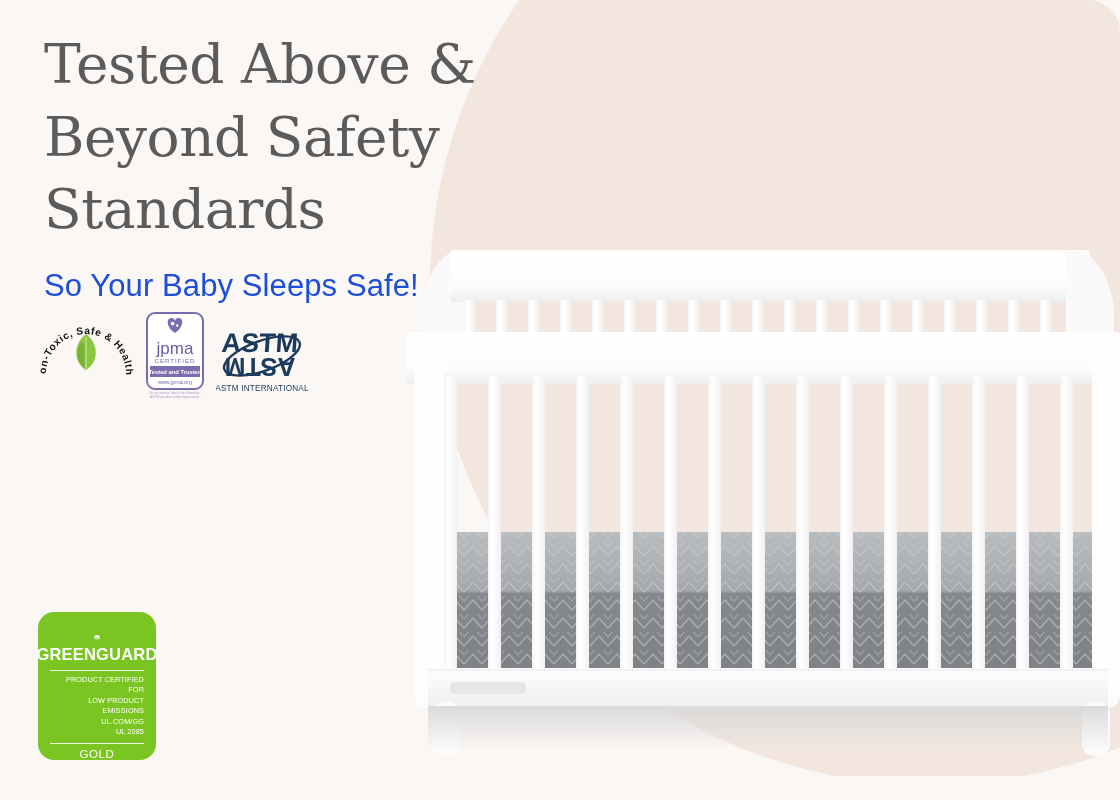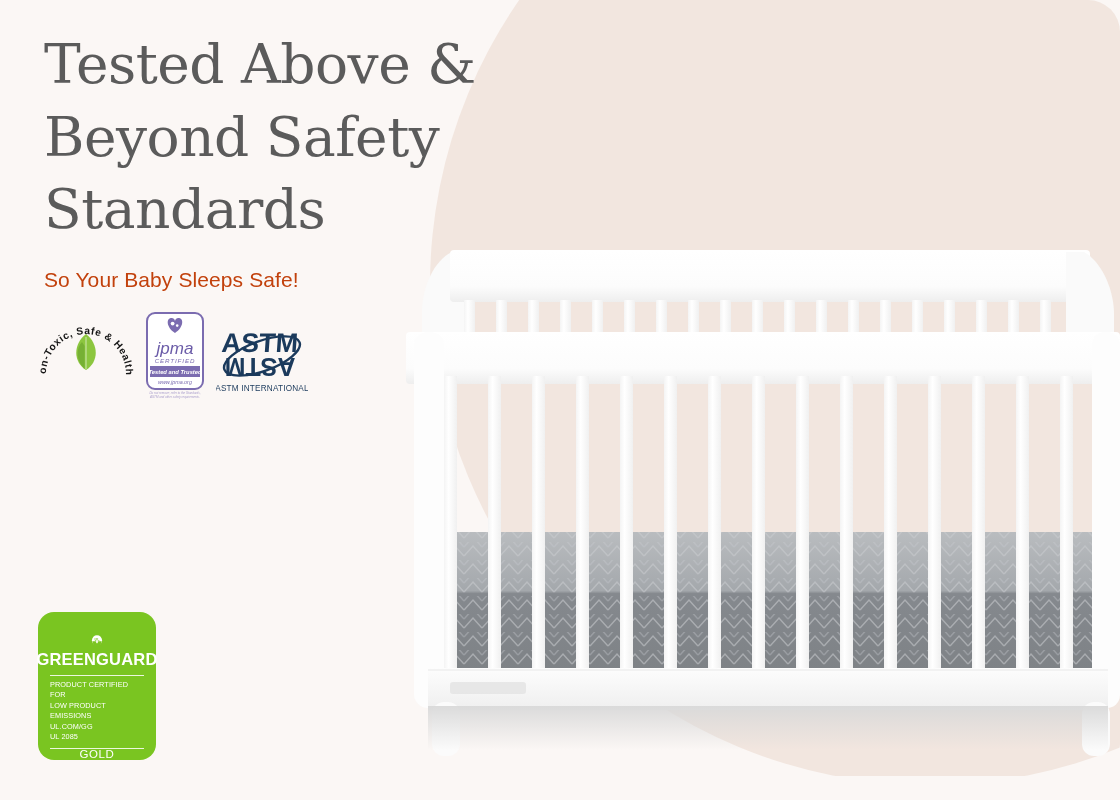--- a/index.html
+++ b/index.html
@@ -49,23 +49,23 @@
     font-size: 55px;
     line-height: 1.32;
     letter-spacing: -0.5px;
     color: #5b5b5b;
     margin: 0;
     white-space: pre-line;
   }
   .subhead {
     font-family: "Liberation Sans", sans-serif;
     font-weight: 400;
-    font-size: 21px;
+    font-size: 31px;
     letter-spacing: 0.1px;
-    color: #c2410c;
+    color: #1d4ed8;
     margin: 22px 0 0 0;
   }
 
   
   .badge-row {
     position: absolute;
     left: 36px;
     top: 312px;
     display: flex;
     align-items: flex-start;
@@ -78,21 +78,20 @@
     position: relative;
     width: 100px;
     height: 86px;
   }
   .badge-nontoxic svg { display: block; }
 
   
   .badge-jpma {
     width: 58px;
     height: 90px;
-    font-style: italic;
   }
   .badge-jpma svg { display: block; }
 
   
   .badge-astm {
     width: 92px;
     height: 84px;
     margin-left: 2px;
   }
   .badge-astm svg { display: block; }
@@ -132,33 +131,34 @@
     margin-top: 6px;
   }
   .gg-lines {
     width: 94px;
     margin-top: 5px;
     color: #ffffff;
     font-family: "Liberation Sans", sans-serif;
     font-size: 7.3px;
     line-height: 1.44;
     letter-spacing: 0.1px;
-    text-align: left;
+    text-align: right;
   }
   .gg-rule2 {
     width: 94px;
     height: 1px;
     background: rgba(255,255,255,0.85);
     margin-top: 5px;
   }
   .gg-gold {
     color: #ffffff;
     font-family: "Liberation Sans", sans-serif;
     font-size: 11.5px;
     letter-spacing: 0.6px;
+    margin-top: 5px;
   }
 
   
   .crib {
     position: absolute;
     left: 392px;
     top: 236px;
     width: 728px;
     height: 530px;
     z-index: 4;

